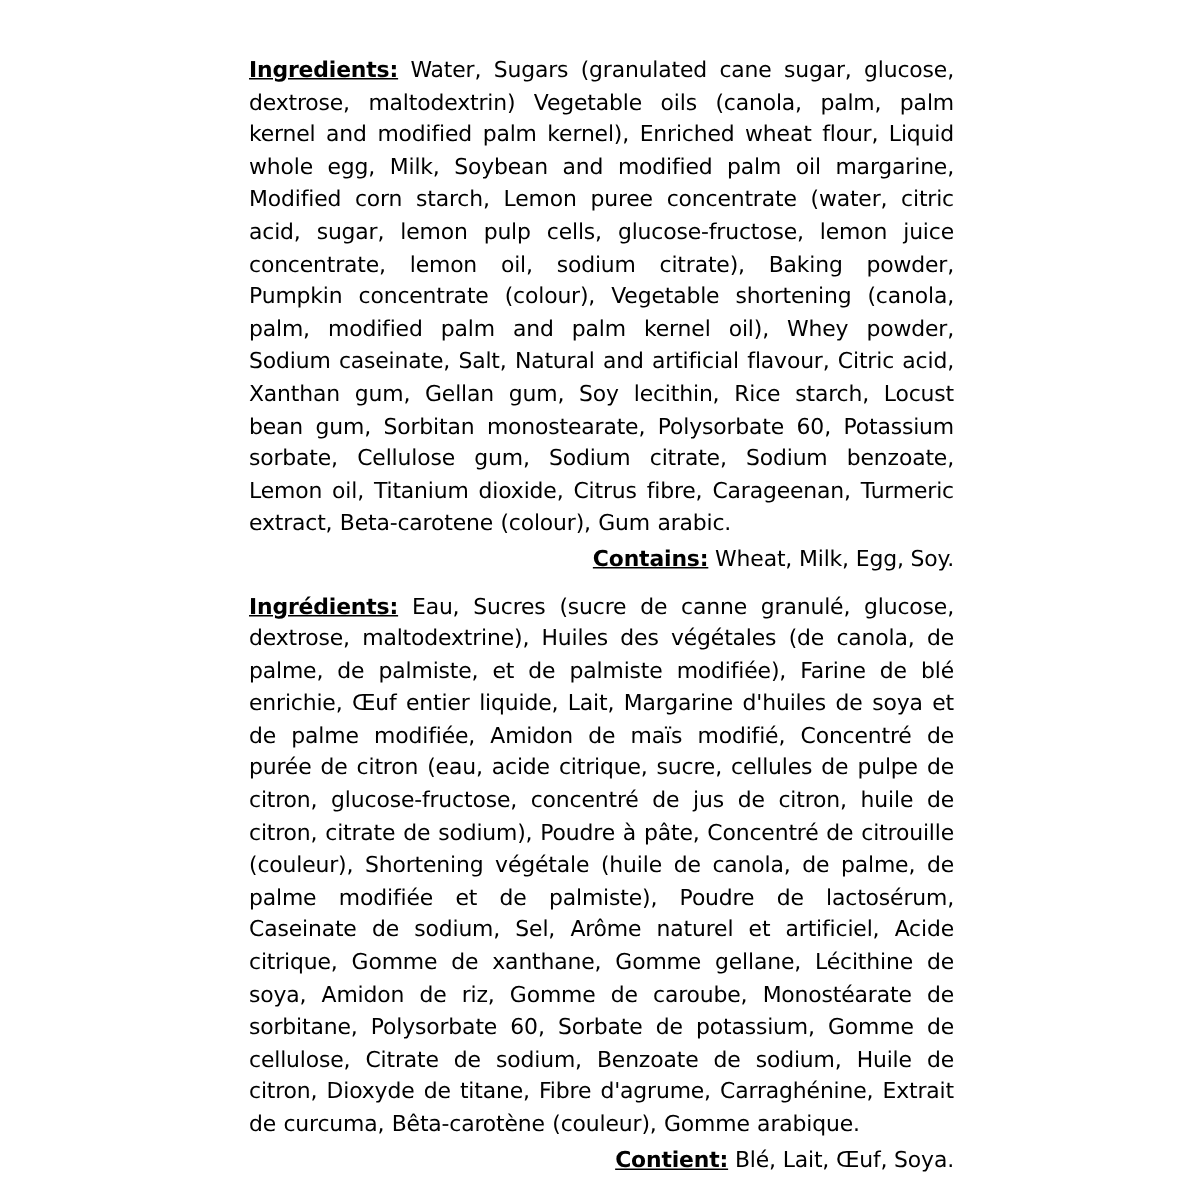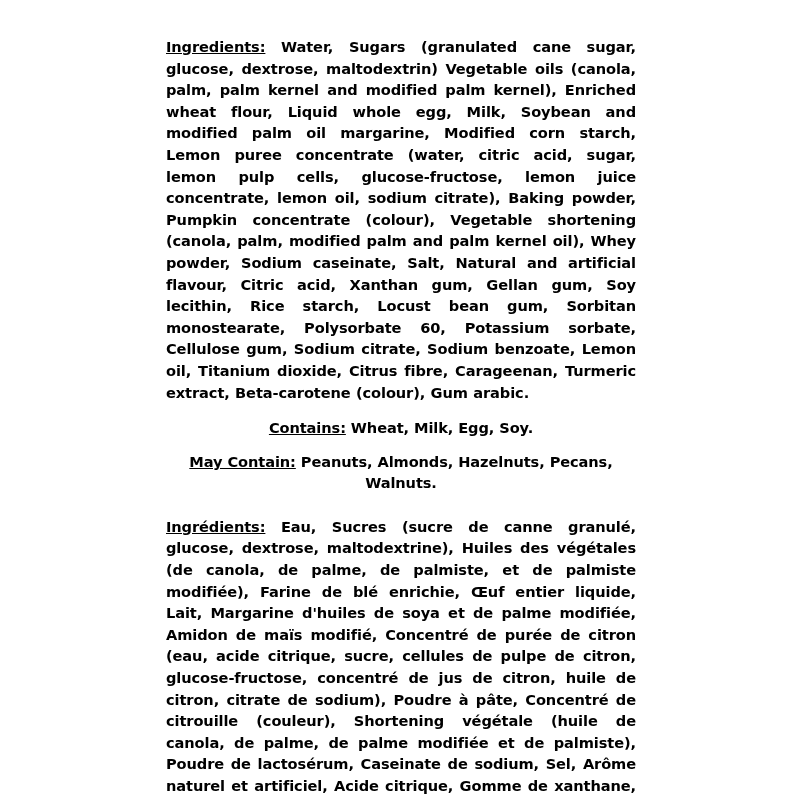--- a/index.html
+++ b/index.html
@@ -28,48 +28,47 @@
     line-height: 21.6px;
     text-align: justify;
     text-justify: inter-word;
     letter-spacing: -0.1px;
     margin: 0;
     word-spacing: 0.4px;
   }
   .para-short {
     font-size: 14.6px;
     line-height: 21.6px;
-    text-align: center;
+    text-align: right;
     letter-spacing: -0.1px;
-    margin: 12px;
+    margin: 0;
   }
   .gap-sm {
     height: 2px;
   }
   .gap-md {
     height: 10px;
   }
   .lead {
     font-weight: bold;
     text-decoration: underline;
   }
   .body-text {
-    font-weight: bold;
+    font-weight: normal;
   }
 </style>
 </head>
 <body>
 
 <div class="label-panel">
 
   <div class="block">
     <p class="para"><span class="lead">Ingredients:</span><span class="body-text"> Water, Sugars (granulated cane sugar, glucose, dextrose, maltodextrin) Vegetable oils (canola, palm, palm kernel and modified palm kernel), Enriched wheat flour, Liquid whole egg, Milk, Soybean and modified palm oil margarine, Modified corn starch, Lemon puree concentrate (water, citric acid, sugar, lemon pulp cells, glucose-fructose, lemon juice concentrate, lemon oil, sodium citrate), Baking powder, Pumpkin concentrate (colour), Vegetable shortening (canola, palm, modified palm and palm kernel oil), Whey powder, Sodium caseinate, Salt, Natural and artificial flavour, Citric acid, Xanthan gum, Gellan gum, Soy lecithin, Rice starch, Locust bean gum, Sorbitan monostearate, Polysorbate 60, Potassium sorbate, Cellulose gum, Sodium citrate, Sodium benzoate, Lemon oil, Titanium dioxide, Citrus fibre, Carageenan, Turmeric extract, Beta-carotene (colour), Gum arabic.</span></p>
     <div class="gap-sm"></div>
     <p class="para-short"><span class="lead">Contains:</span><span class="body-text"> Wheat, Milk, Egg, Soy.</span></p>
-    <p class="para-short"><span class="lead">May Contain:</span><span class="body-text"> Peanuts, Almonds, Hazelnuts, Pecans, Walnuts.</span></p>
   </div>
 
   <div class="gap-md"></div>
 
   <div class="block">
     <p class="para"><span class="lead">Ingrédients:</span><span class="body-text"> Eau, Sucres (sucre de canne granulé, glucose, dextrose, maltodextrine), Huiles des végétales (de canola, de palme, de palmiste, et de palmiste modifiée), Farine de blé enrichie, Œuf entier liquide, Lait, Margarine d'huiles de soya et de palme modifiée, Amidon de maïs modifié, Concentré de purée de citron (eau, acide citrique, sucre, cellules de pulpe de citron, glucose-fructose, concentré de jus de citron, huile de citron, citrate de sodium), Poudre à pâte, Concentré de citrouille (couleur), Shortening végétale (huile de canola, de palme, de palme modifiée et de palmiste), Poudre de lactosérum, Caseinate de sodium, Sel, Arôme naturel et artificiel, Acide citrique, Gomme de xanthane, Gomme gellane, Lécithine de soya, Amidon de riz, Gomme de caroube, Monostéarate de sorbitane, Polysorbate 60, Sorbate de potassium, Gomme de cellulose, Citrate de sodium, Benzoate de sodium, Huile de citron, Dioxyde de titane, Fibre d'agrume, Carraghénine, Extrait de curcuma, Bêta-carotène (couleur), Gomme arabique.</span></p>
     <div class="gap-sm"></div>
     <p class="para-short"><span class="lead">Contient:</span><span class="body-text"> Blé, Lait, Œuf, Soya.</span></p>
 
   </div>

